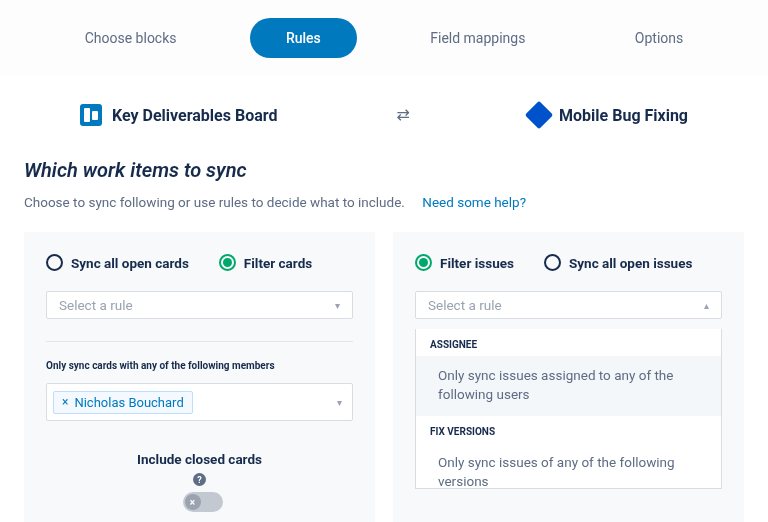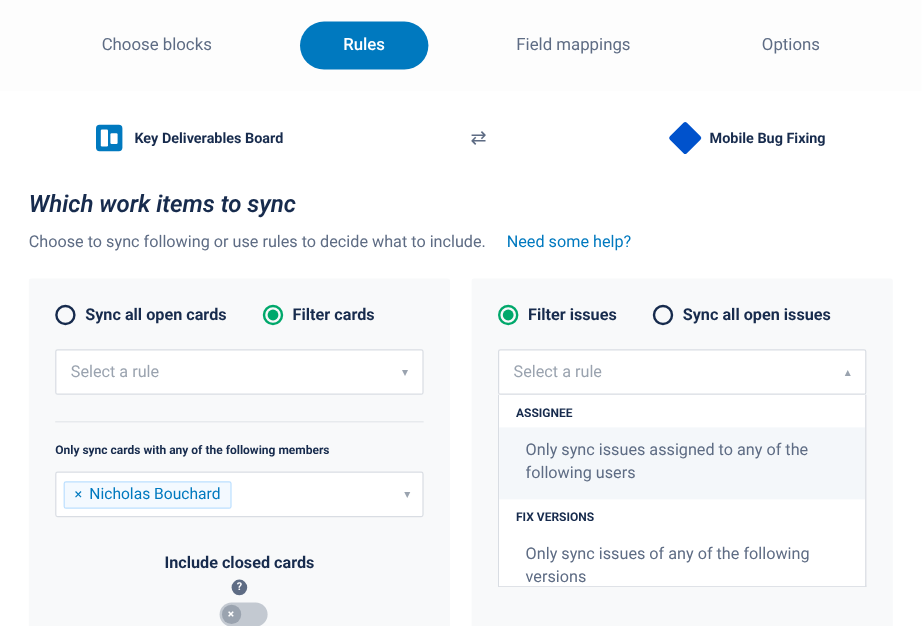--- a/index.html
+++ b/index.html
@@ -35,21 +35,21 @@
     display: flex;
     justify-content: space-between;
     align-items: center;
     padding: 28px 80px 32px;
   }
   .connector {
     display: flex;
     align-items: center;
     gap: 10px;
     font-weight: 700;
-    font-size: 12px;
+    font-size: 16px;
   }
   .trello-icon {
     width: 22px; height: 22px;
     background: #0079bf;
     border-radius: 3px;
     display: flex; align-items: center; justify-content: center;
     gap: 2px;
     padding: 3px;
   }
   .trello-icon span {
@@ -123,21 +123,21 @@
   }
   .radio.checked::after {
     content: "";
     width: 9px; height: 9px;
     background: #00a86b;
     border-radius: 50%;
   }
   .select {
     border: 1px solid #d9dde3;
     background: #fff;
-    height: 38px;
+    height: 28px;
     display: flex;
     align-items: center;
     justify-content: space-between;
     padding: 0 12px;
     color: #9aa3af;
     font-size: 13.5px;
     cursor: pointer;
     border-radius: 2px;
   }
   .caret {

